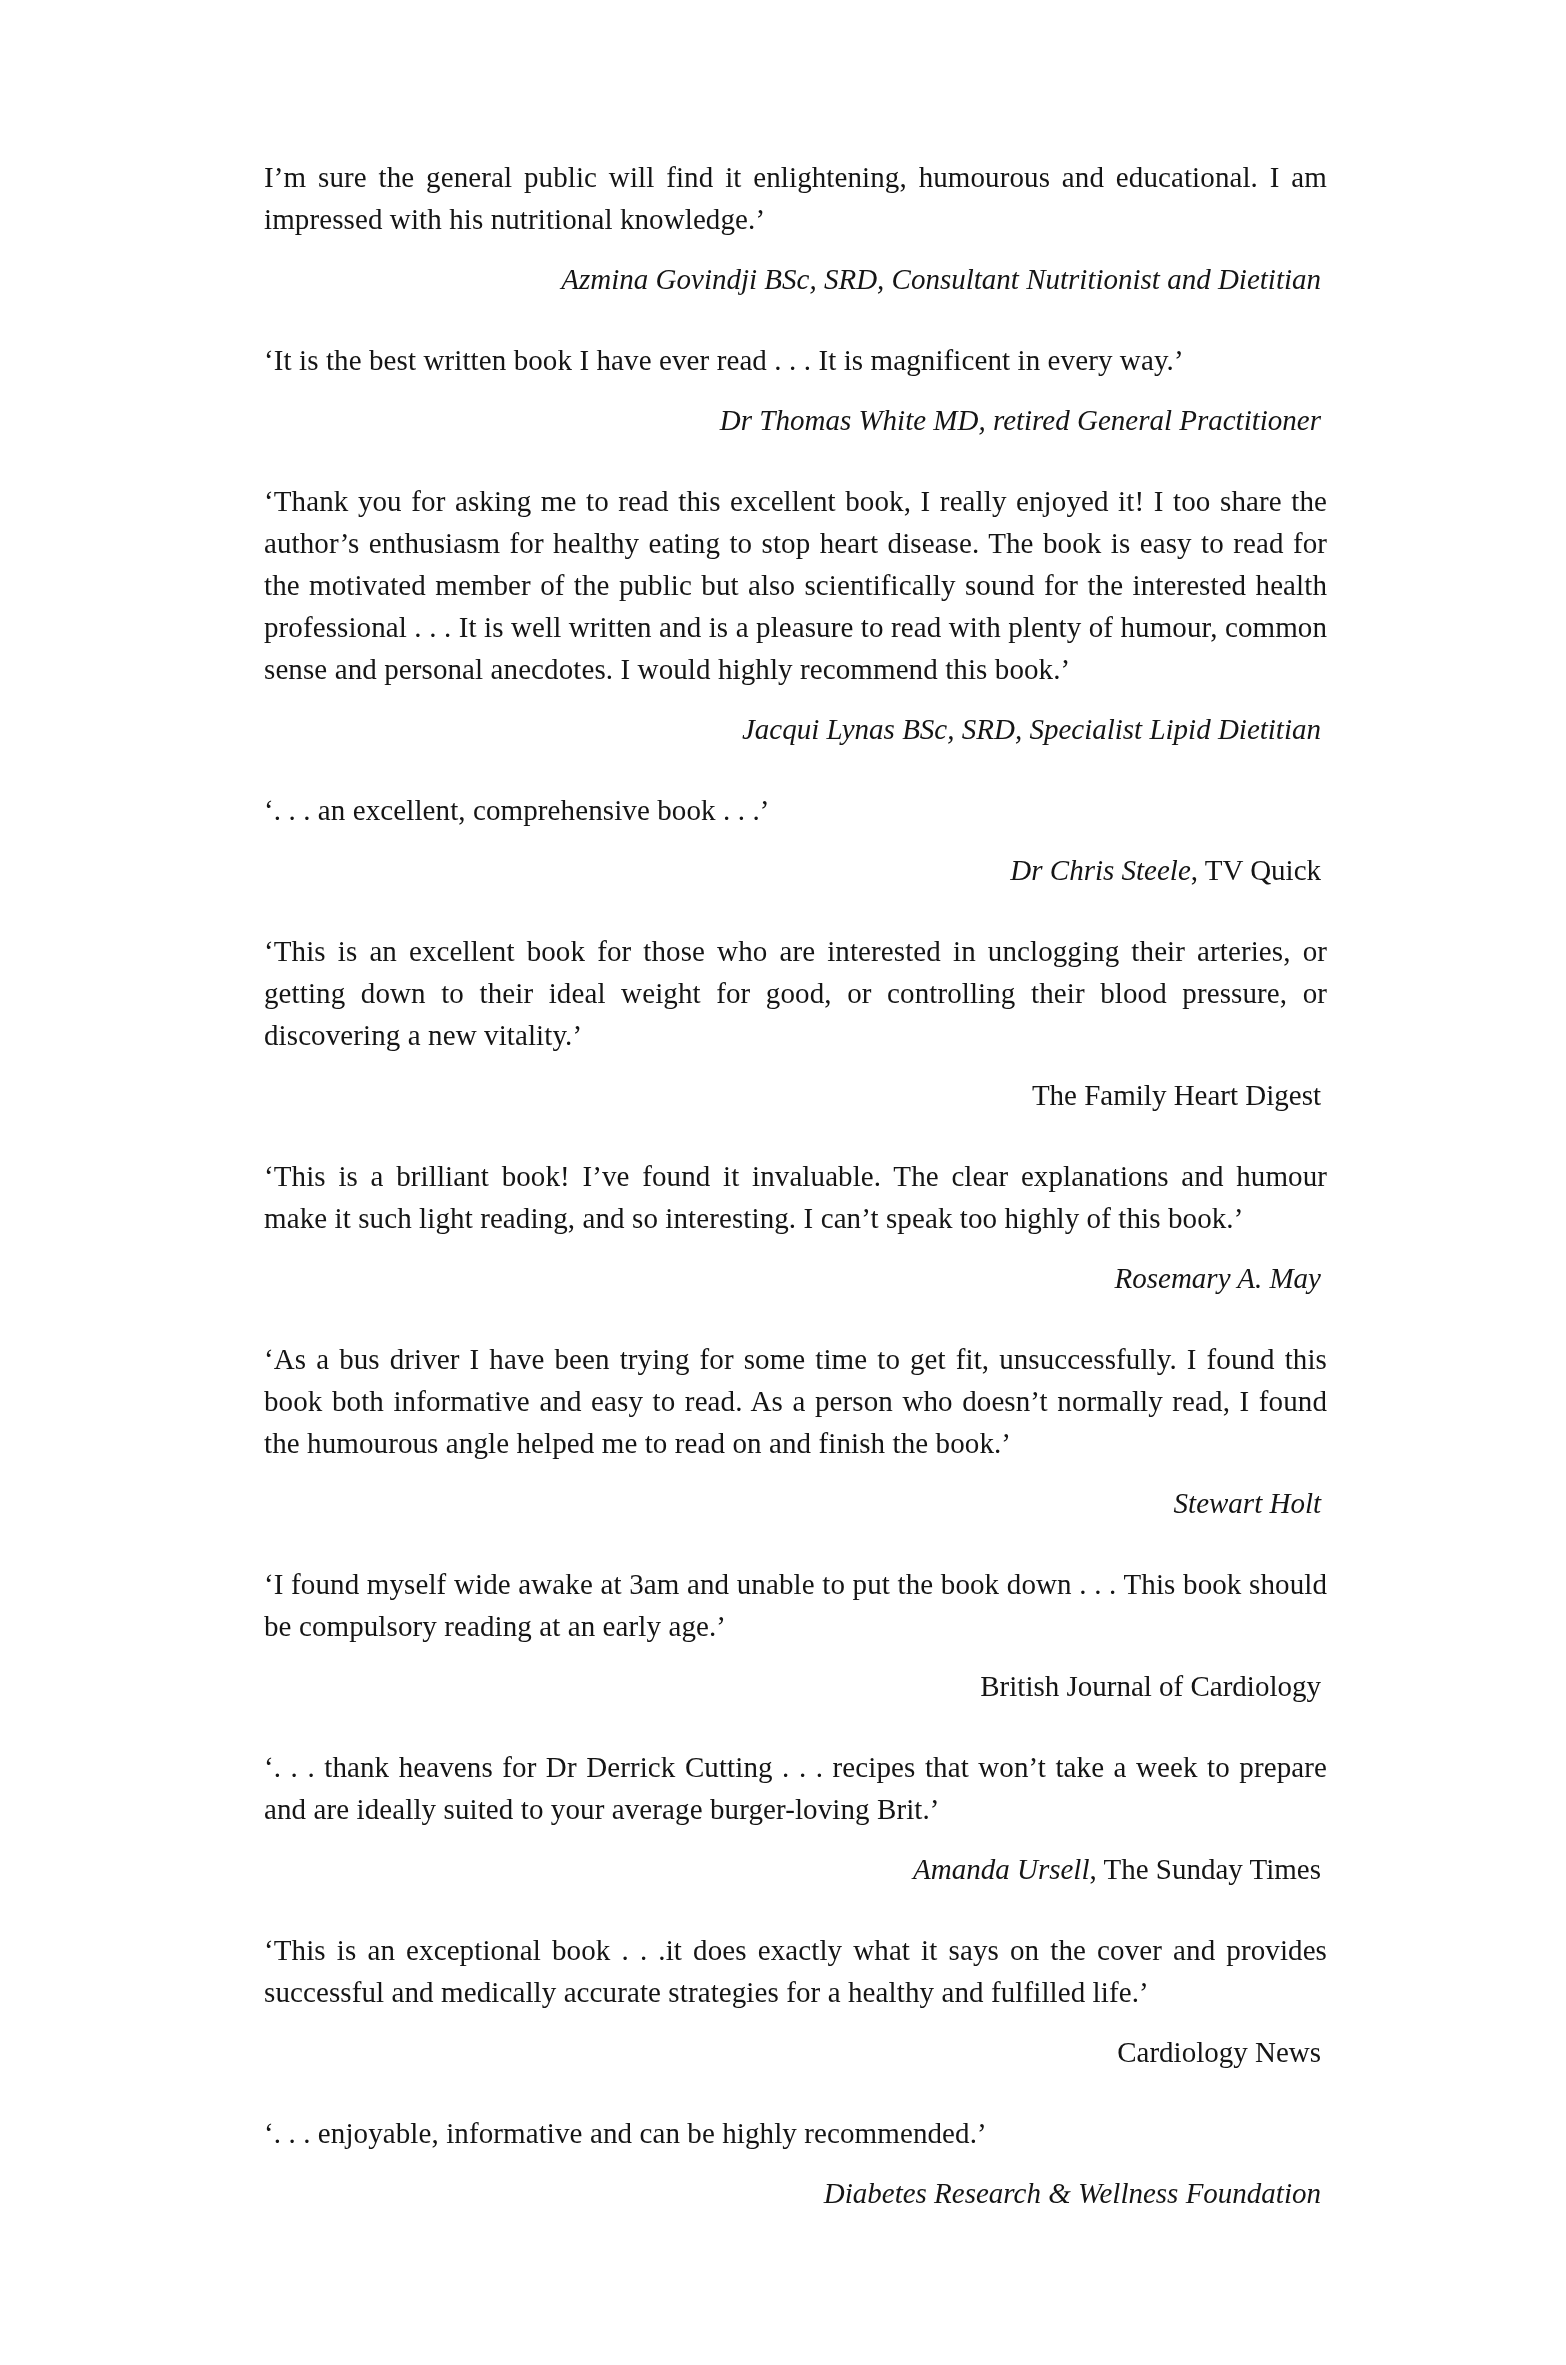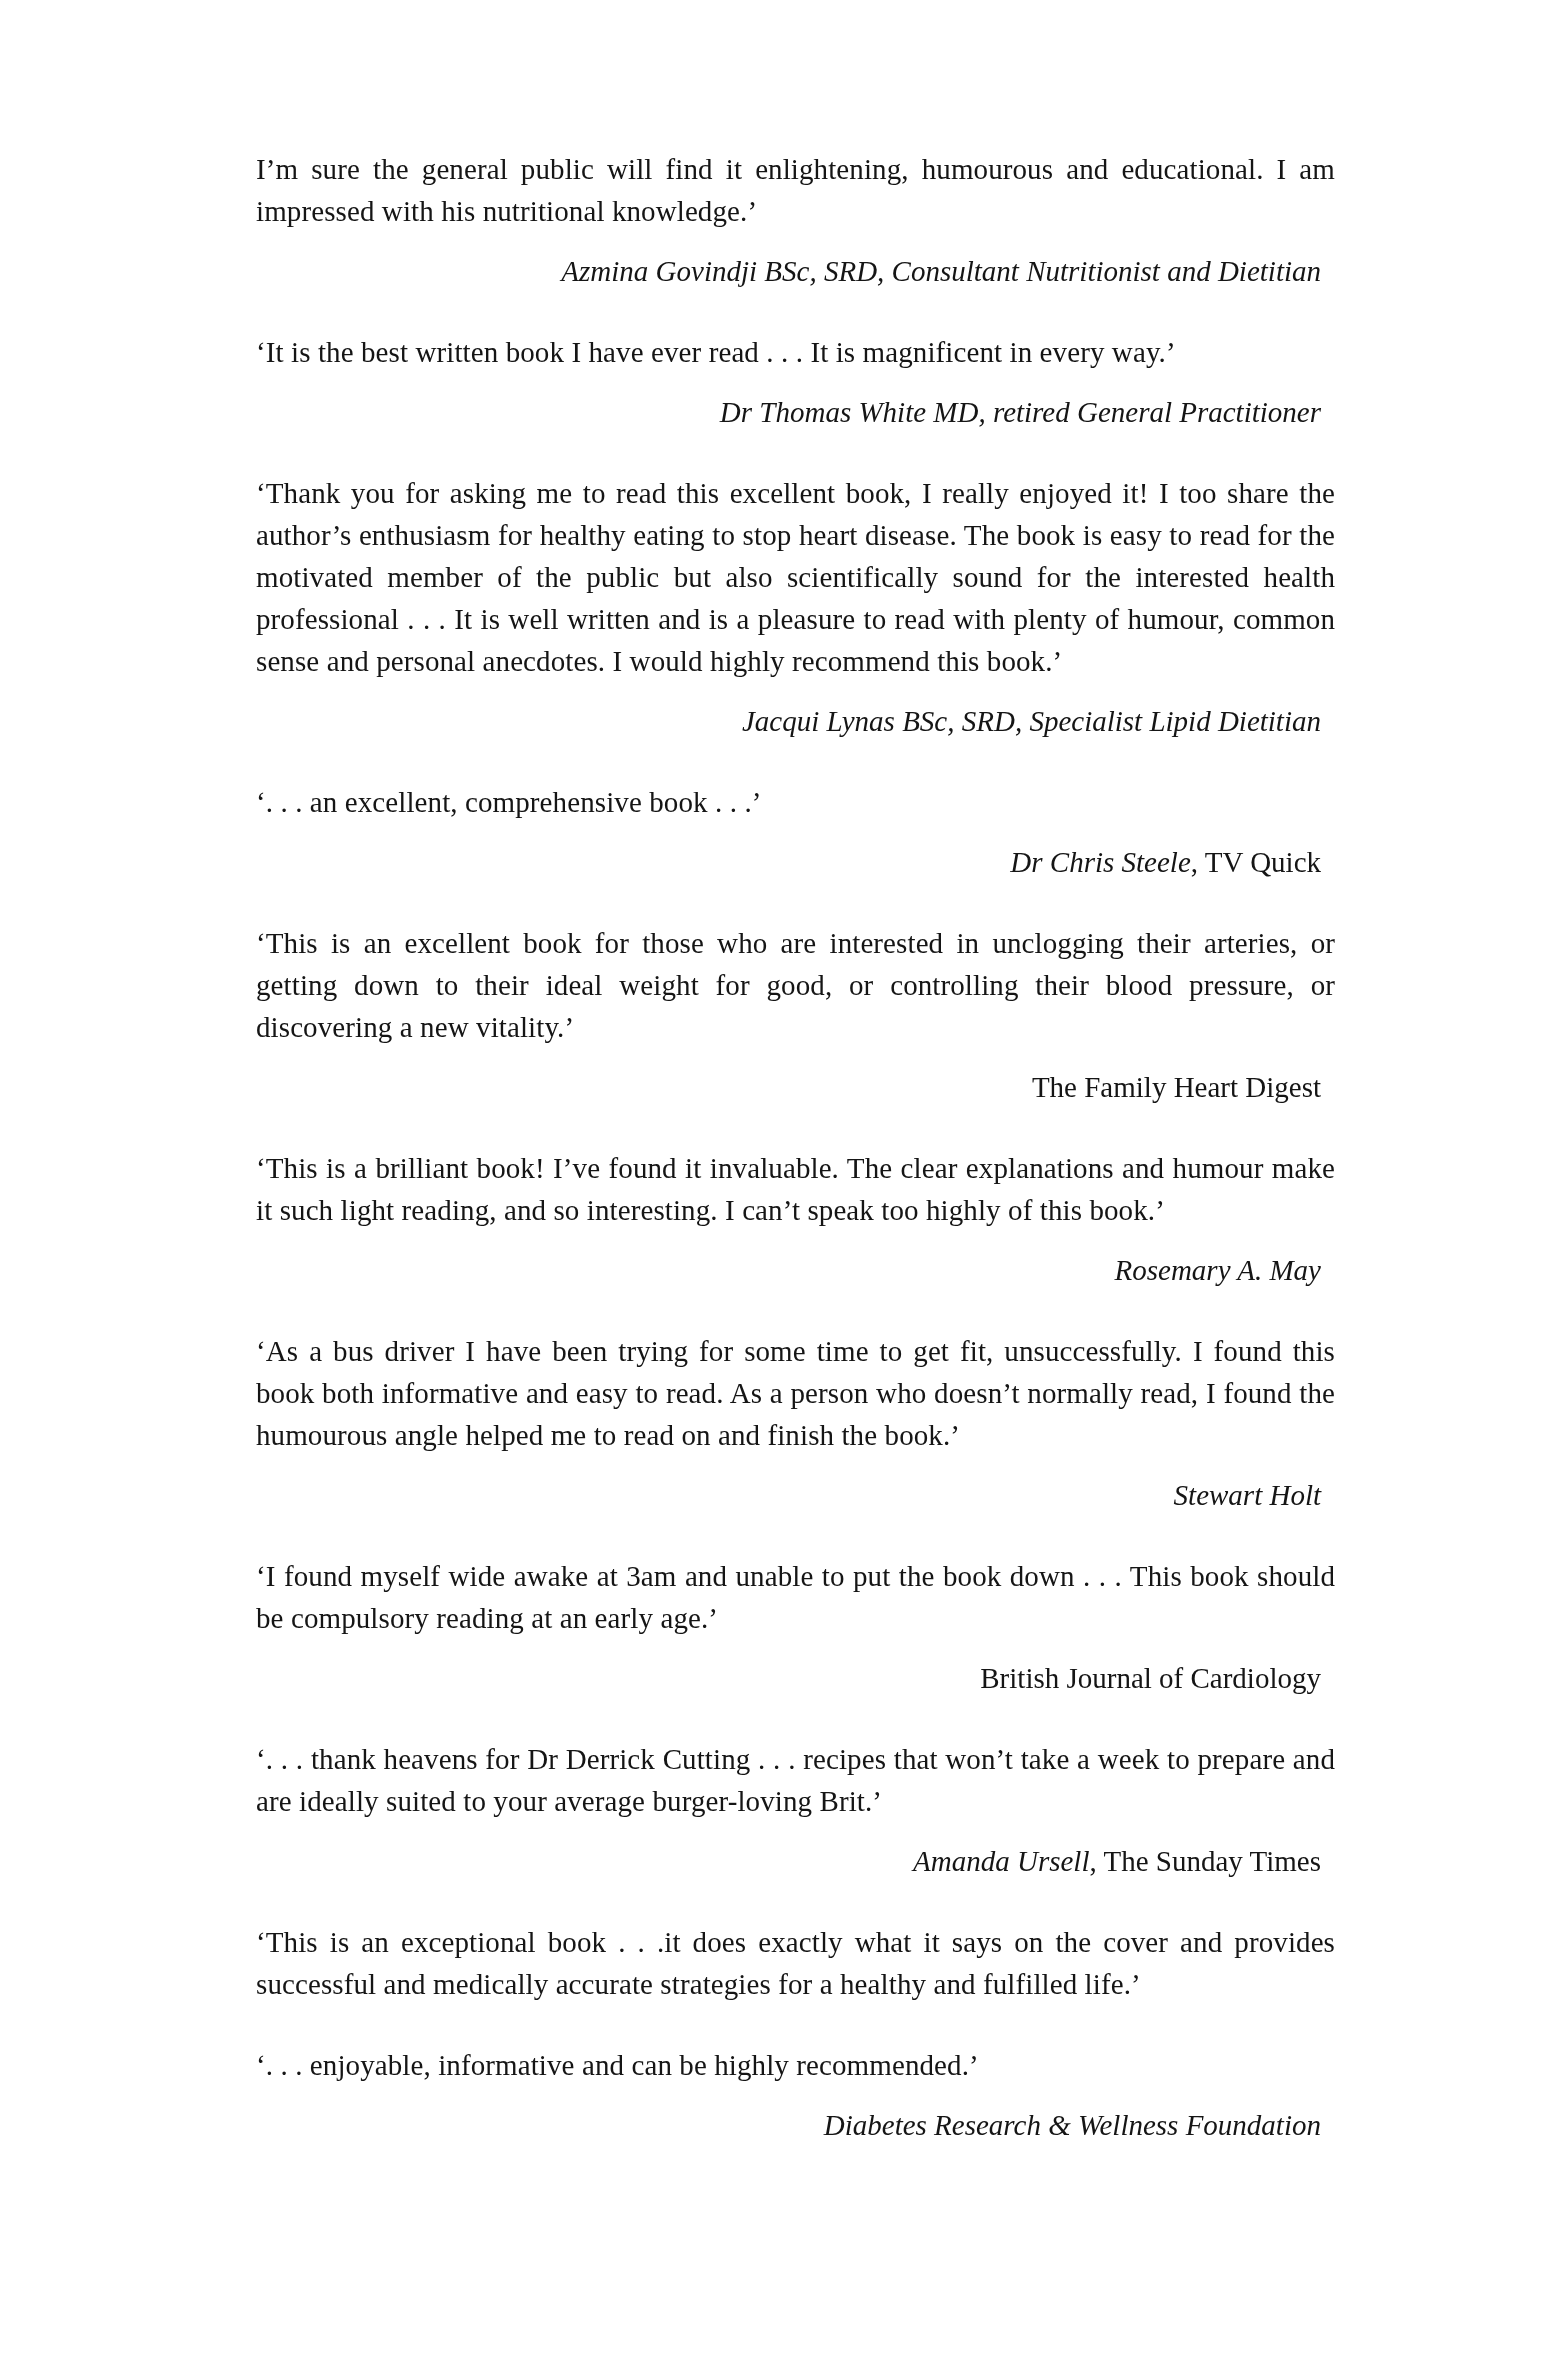--- a/index.html
+++ b/index.html
@@ -24,21 +24,21 @@
     left: 252px;
     top: 144px;
     width: 1087px;
     font-size: 29px;
     line-height: 42px;
   }
   .testimonial {
     margin: 0 0 39px 0;
   }
   .quote {
-    margin: 4px;
+    margin: 12px;
     text-align: justify;
     letter-spacing: 0.1px;
   }
   .attribution {
     margin: 18px;
     text-align: right;
   }
   .italic {
     font-style: italic;
   }
@@ -89,20 +89,21 @@
       <p class="attribution"><span class="italic"></span><span>British Journal of Cardiology</span></p>
     </div>
 
     <div class="testimonial">
       <p class="quote">‘. . . thank heavens for Dr Derrick Cutting . . . recipes that won’t take a week to prepare and are ideally suited to your average burger-loving Brit.’</p>
       <p class="attribution"><span class="italic">Amanda Ursell</span><span>, The Sunday Times</span></p>
     </div>
 
     <div class="testimonial">
       <p class="quote">‘This is an exceptional book . . .it does exactly what it says on the cover and provides successful and medically accurate strategies for a healthy and fulfilled life.’</p>
+      <p class="attribution"><span class="italic"></span><span>Cardiology News</span></p>
     </div>
 
     <div class="testimonial">
       <p class="quote">‘. . . enjoyable, informative and can be highly recommended.’</p>
       <p class="attribution"><span class="italic">Diabetes Research &amp; Wellness Foundation</span><span></span></p>
     </div>
 
   </div>
 </div>
 

